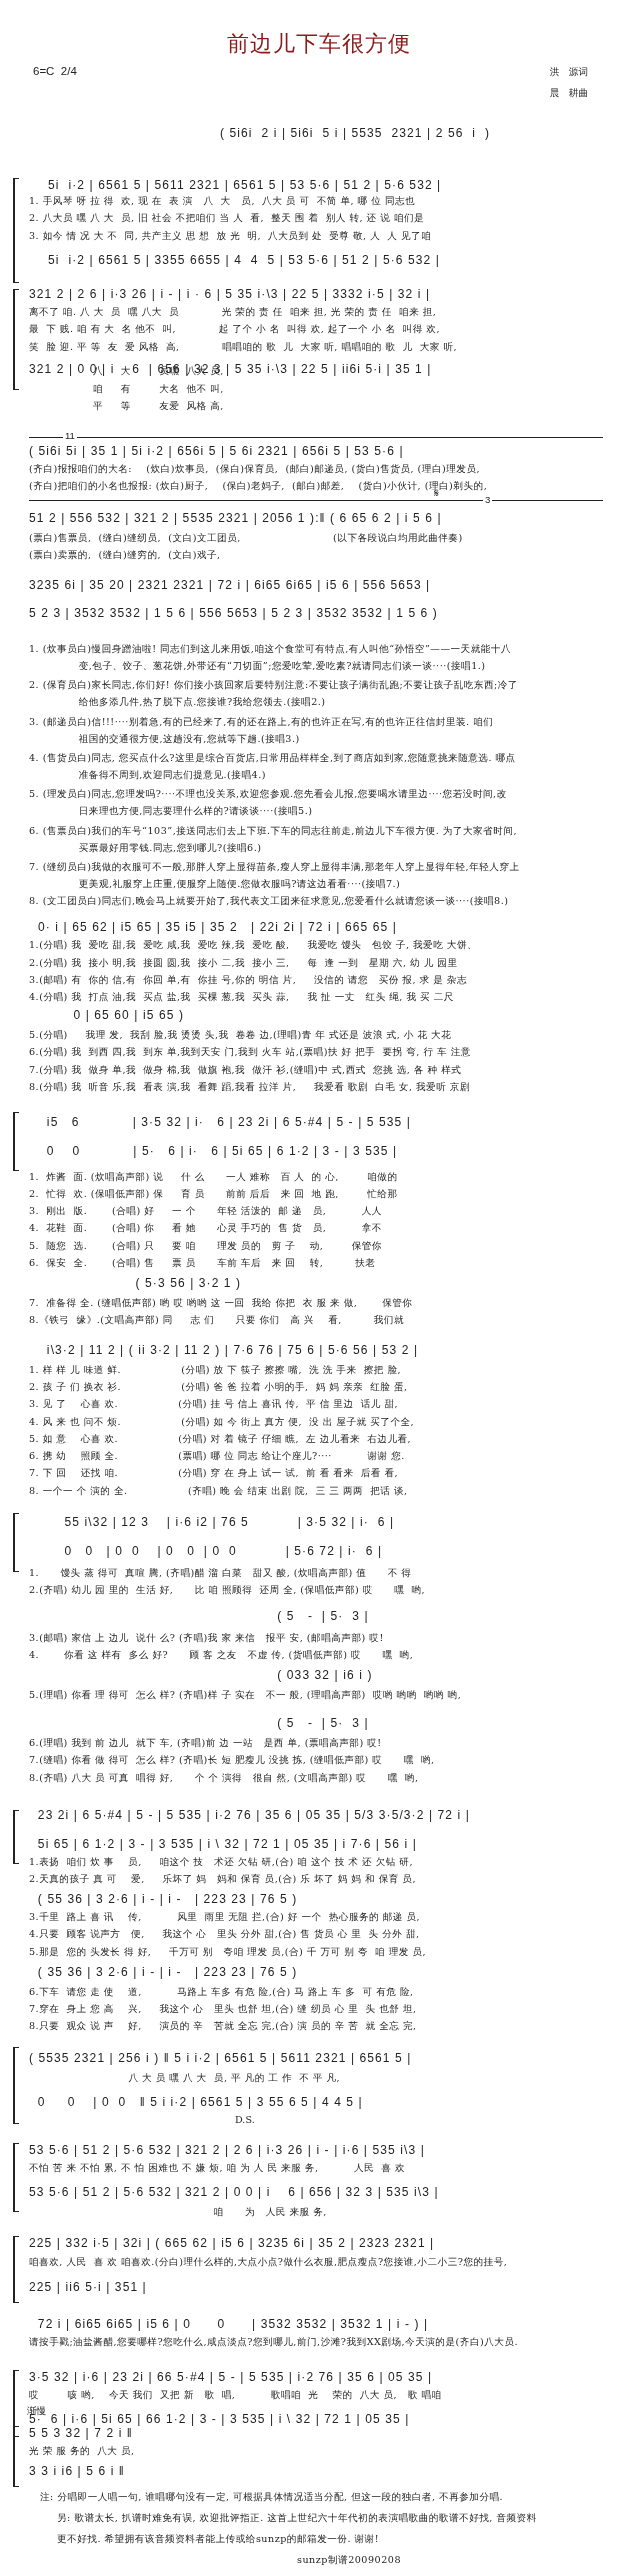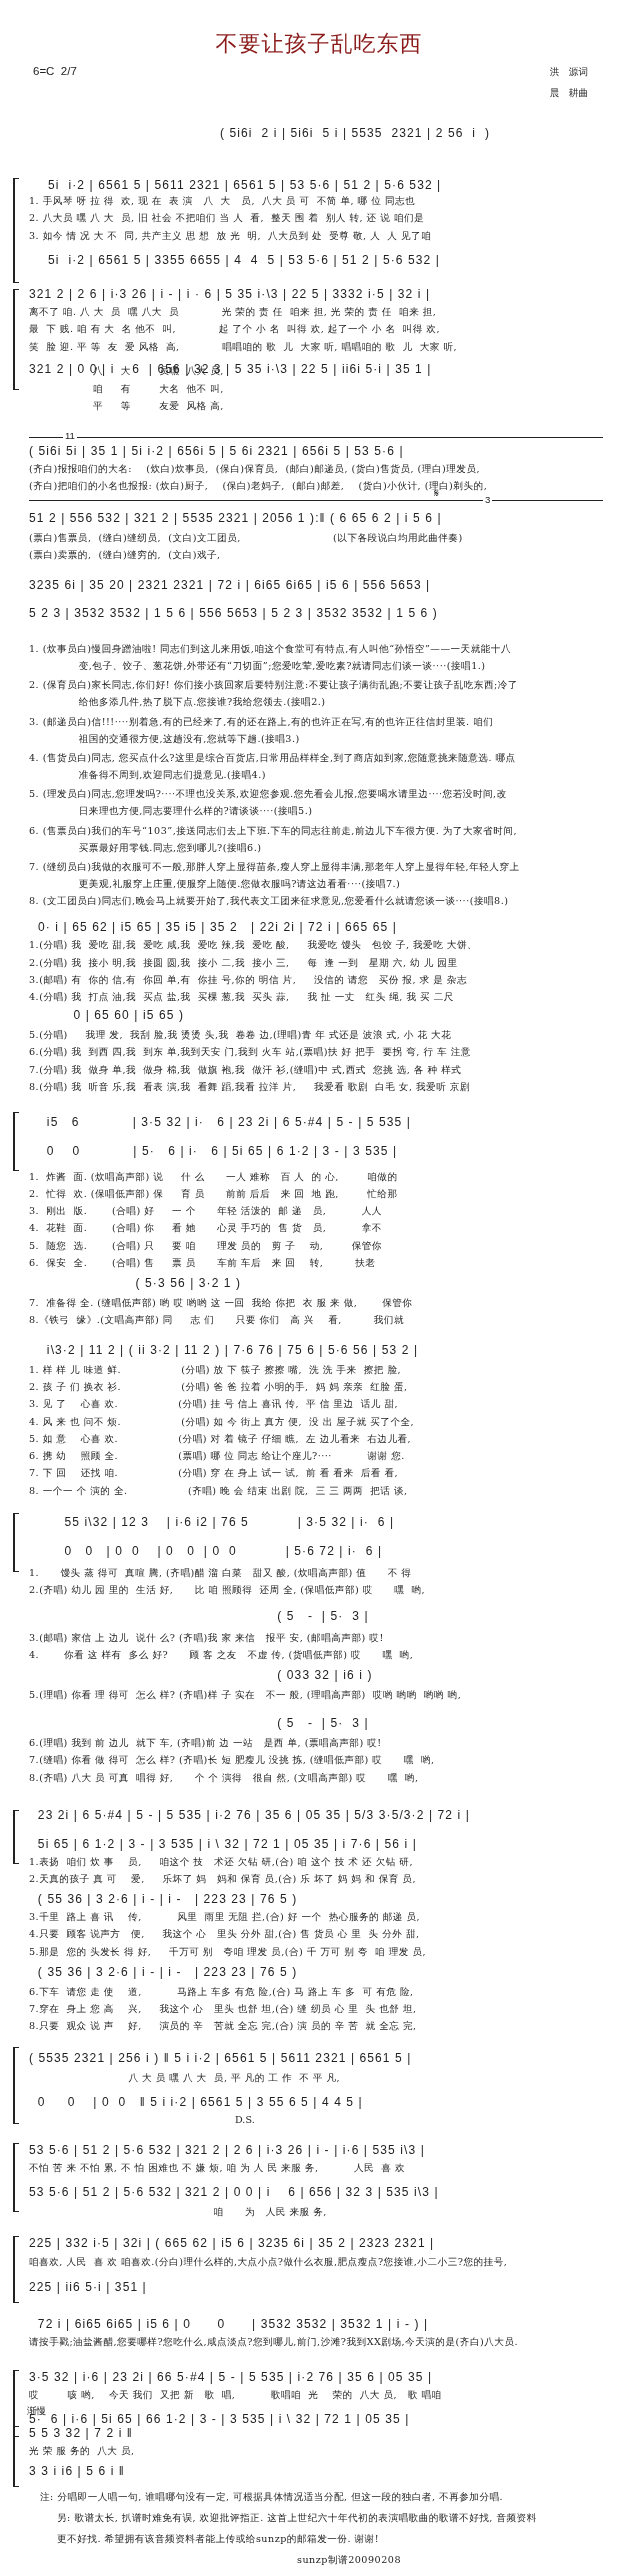--- a/index.html
+++ b/index.html
@@ -9,22 +9,22 @@
   .credits { position: absolute; top: 61px; right: 50px; font-size: 9.6px; line-height: 21px; text-align: left; }
   .mline { position: absolute; left: 0; width: 638px; font-family: "Liberation Sans", sans-serif; font-size: 12px; white-space: pre; letter-spacing: 1.1px; }
   .lyric { position: absolute; left: 0; width: 638px; font-size: 9.6px; white-space: pre; letter-spacing: 0.5px; }
   .brace { position: absolute; left: 13.4px; width: 5.7px; border-left: 2.9px solid #222; border-top: 1px solid #222; border-bottom: 1px solid #222; }
   .hline { position: absolute; height: 1px; background: #222; }
   .small { position: absolute; font-size: 9.6px; }
 </style>
 </head>
 <body>
 
-<div class="title">不要让孩子乱吃东西</div>
-<div class="key"><span>6=C</span>&nbsp;&nbsp;<span>2/7</span></div>
+<div class="title">前边儿下车很方便</div>
+<div class="key"><span>6=C</span>&nbsp;&nbsp;<span>2/4</span></div>
 <div class="credits">
   <div>洪　源词</div>
   <div>晨　耕曲</div>
 </div>
 
 <div class="brace" style="top:178px;height:105px;"></div>
 <div class="brace" style="top:289px;height:101px;"></div>
 <div class="brace" style="top:1112px;height:59px;"></div>
 <div class="brace" style="top:1513px;height:59px;"></div>
 <div class="brace" style="top:1810px;height:54px;"></div>

